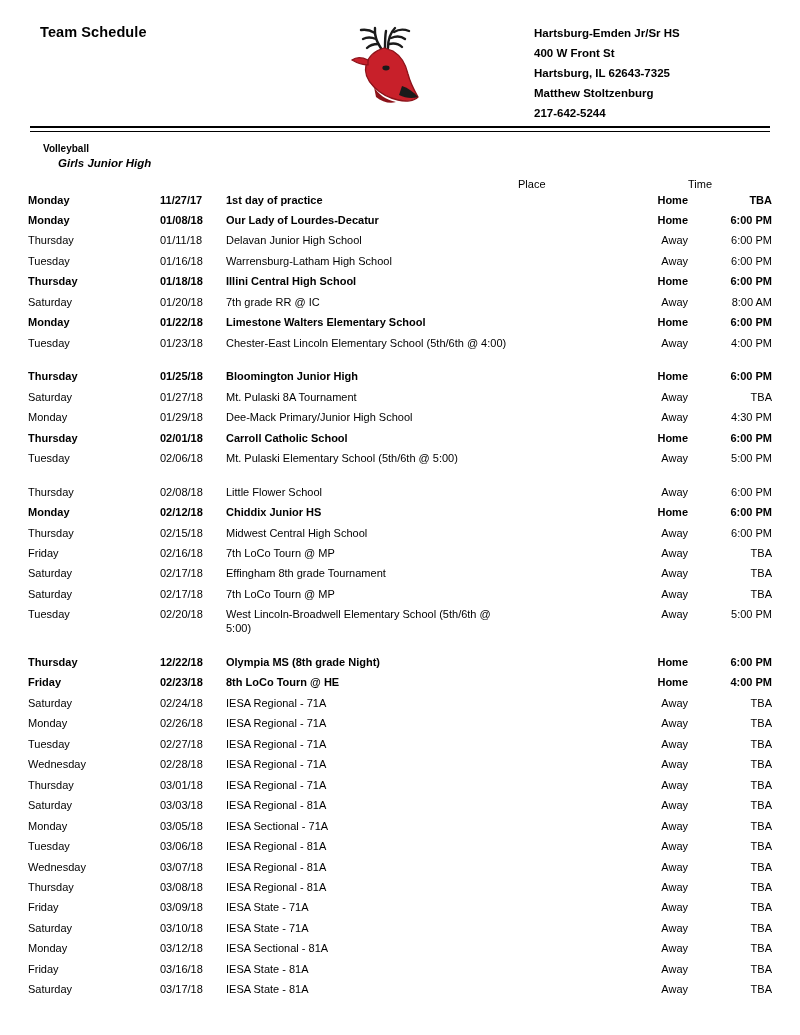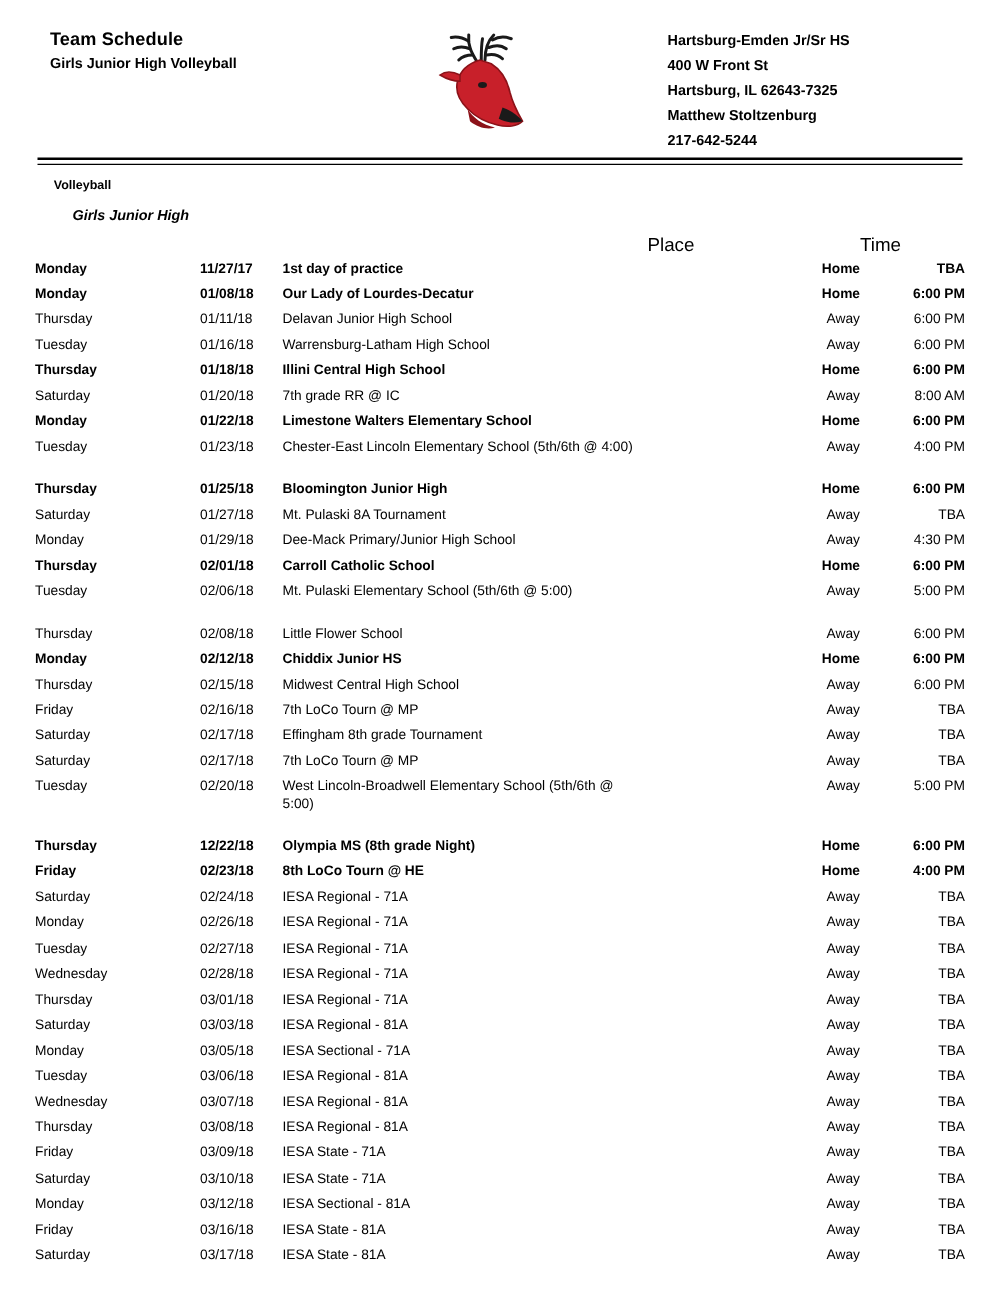--- a/index.html
+++ b/index.html
@@ -84,38 +84,38 @@
   
   .sport {
     font-size: 10px;
     font-weight: bold;
     margin: 11px 0 1px 15px;
   }
   .level {
     font-size: 11.5px;
     font-weight: bold;
     font-style: italic;
-    margin: 13px 0 0 30px;
+    margin: 3px 0 0 30px;
   }
 
   
   table.sched {
     width: 100%;
     border-collapse: collapse;
     margin-top: 9px;
     table-layout: fixed;
   }
   table.sched col.c-day   { width: 132px; }
   table.sched col.c-date  { width: 66px; }
   table.sched col.c-opp   { width: 292px; }
   table.sched col.c-place { width: 170px; }
   table.sched col.c-time  { width: 84px; }
 
   table.sched th {
-    font-size: 15px;
+    font-size: 11px;
     font-weight: normal;
     text-align: left;
     padding: 0 0 1px 0;
     vertical-align: bottom;
   }
   table.sched td {
     font-size: 11px;
     vertical-align: top;
     padding: 3px 0 3.5px 0;
     line-height: 1.27;
@@ -137,21 +137,20 @@
 </style>
 </head>
 <body>
 
 <div class="page">
 
   <div class="header">
 
     <div class="hdr-left">
       <div class="hdr-title">Team Schedule</div>
-      <div class="hdr-sub">Girls Junior High Volleyball</div>
     </div>
 
     <div class="hdr-logo">
       <svg class="logo-svg" width="92" height="82" viewBox="0 0 92 82">
 
         <g stroke="#1a1a1a" stroke-width="2.4" fill="none" stroke-linecap="round" stroke-linejoin="round">
           <path d="M38 26 C33 18, 30 12, 31 4"></path>
           <path d="M31 9 C26 6, 22 5, 17 6"></path>
           <path d="M32 15 C27 13, 23 13, 19 15"></path>
           <path d="M34 20 C30 20, 26 21, 23 24"></path>

